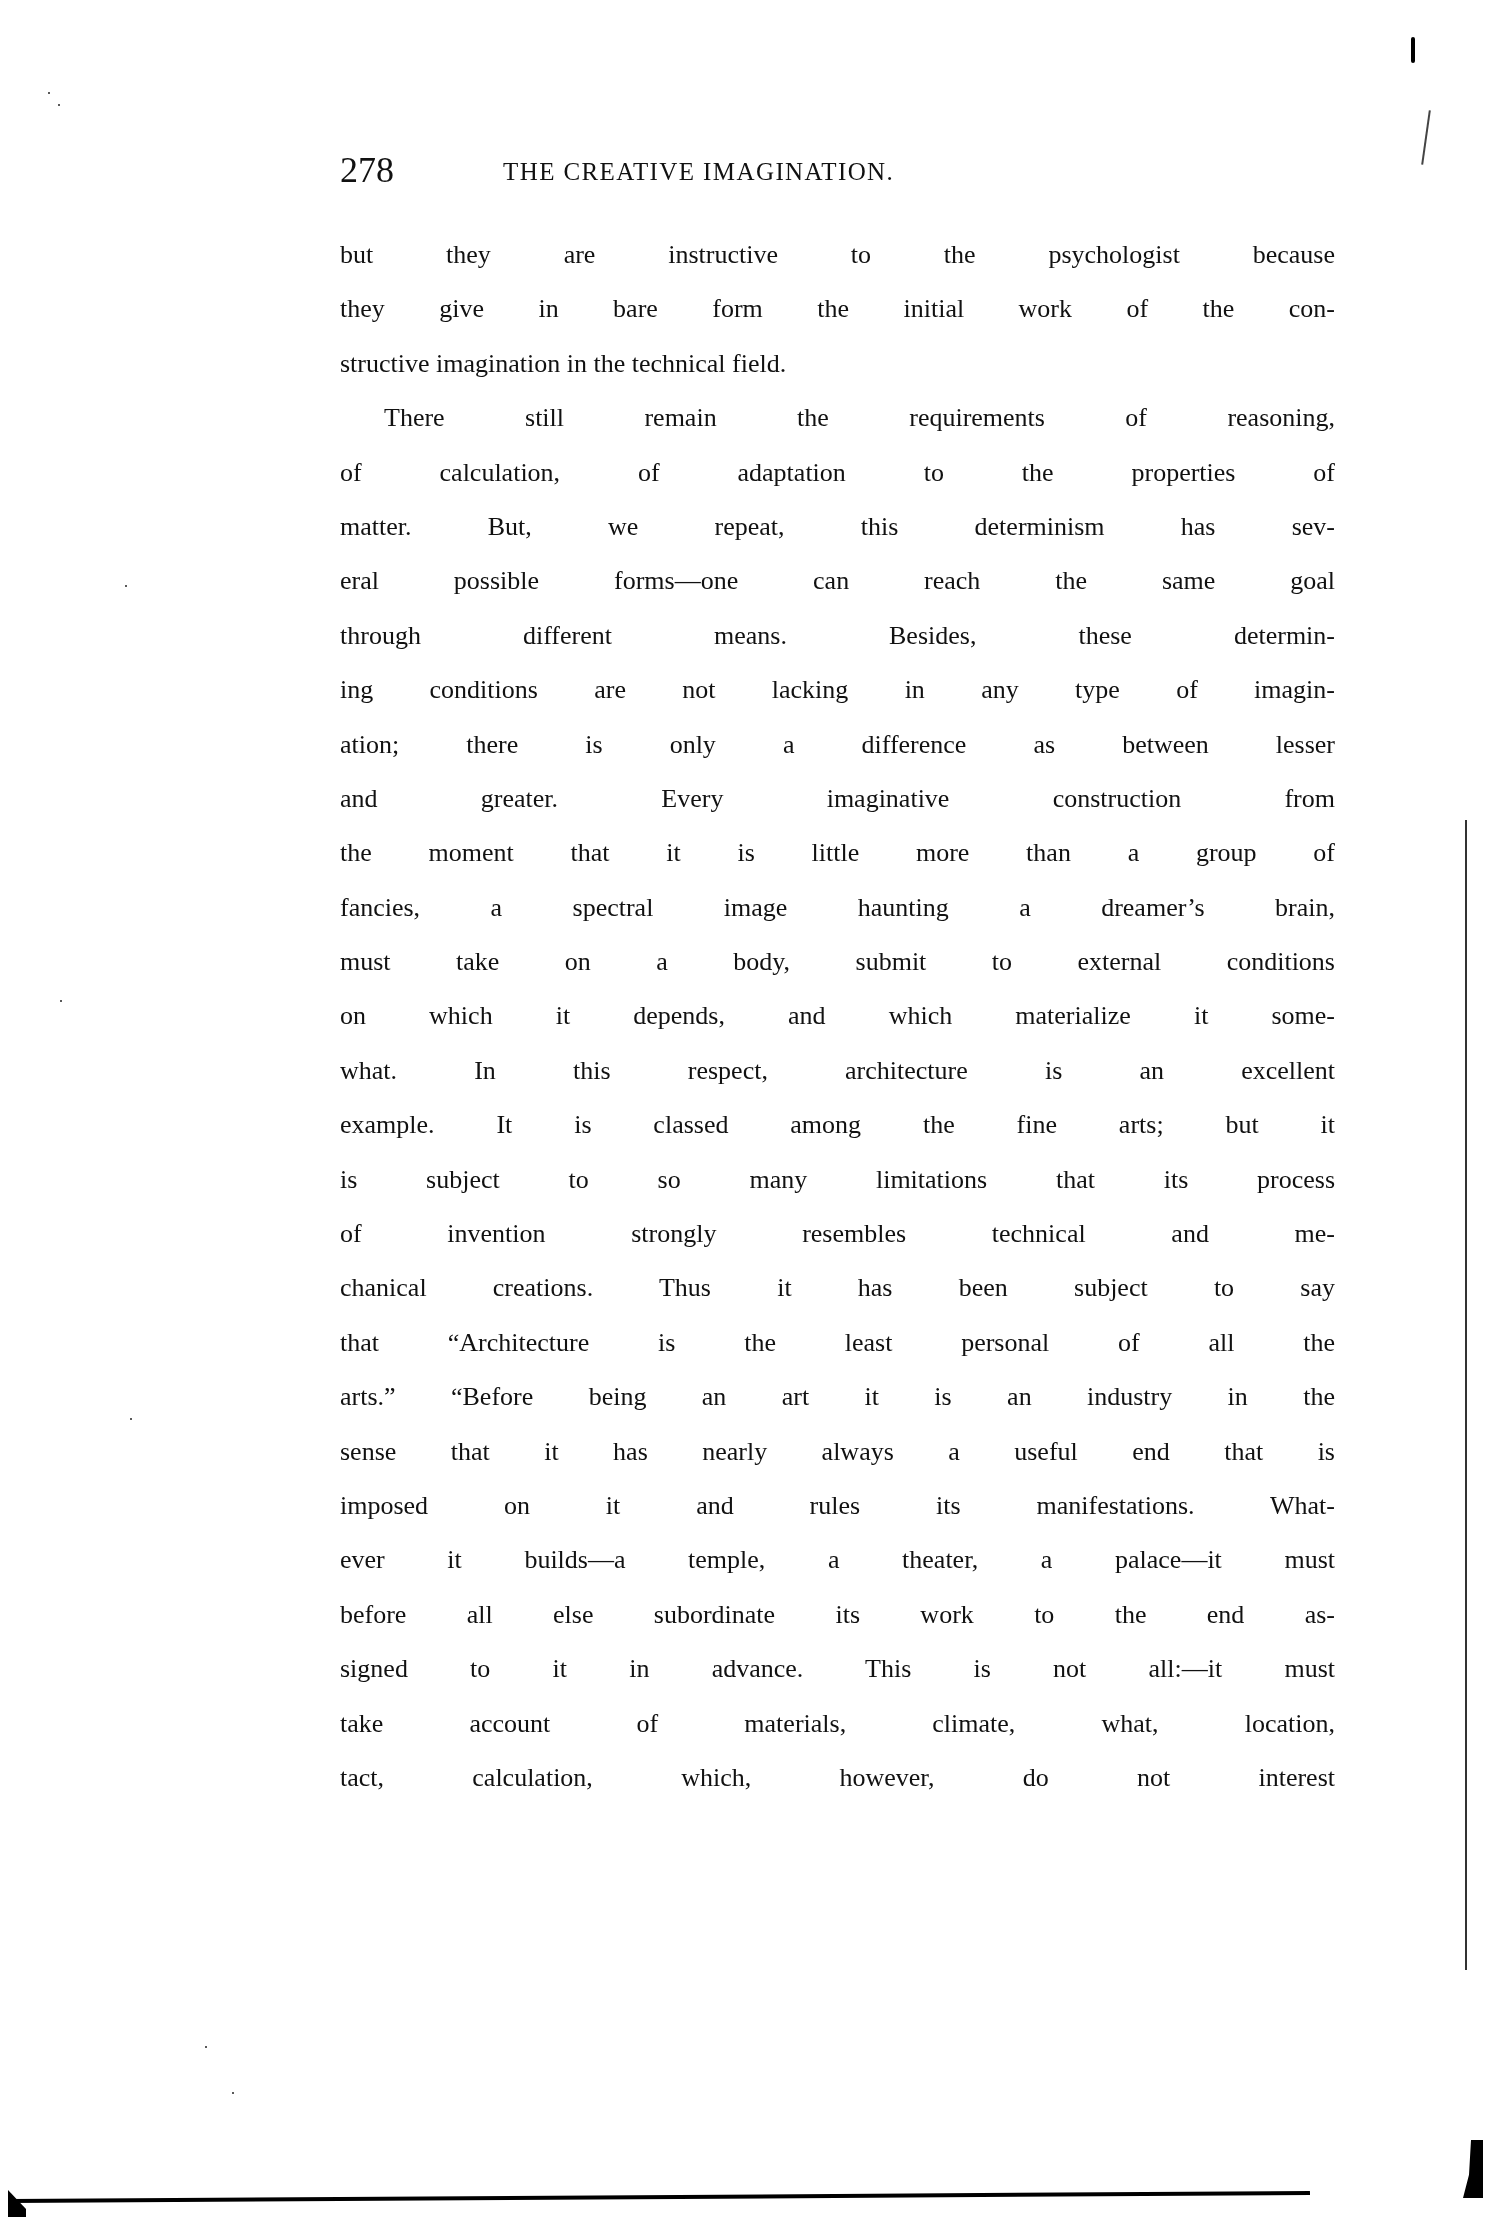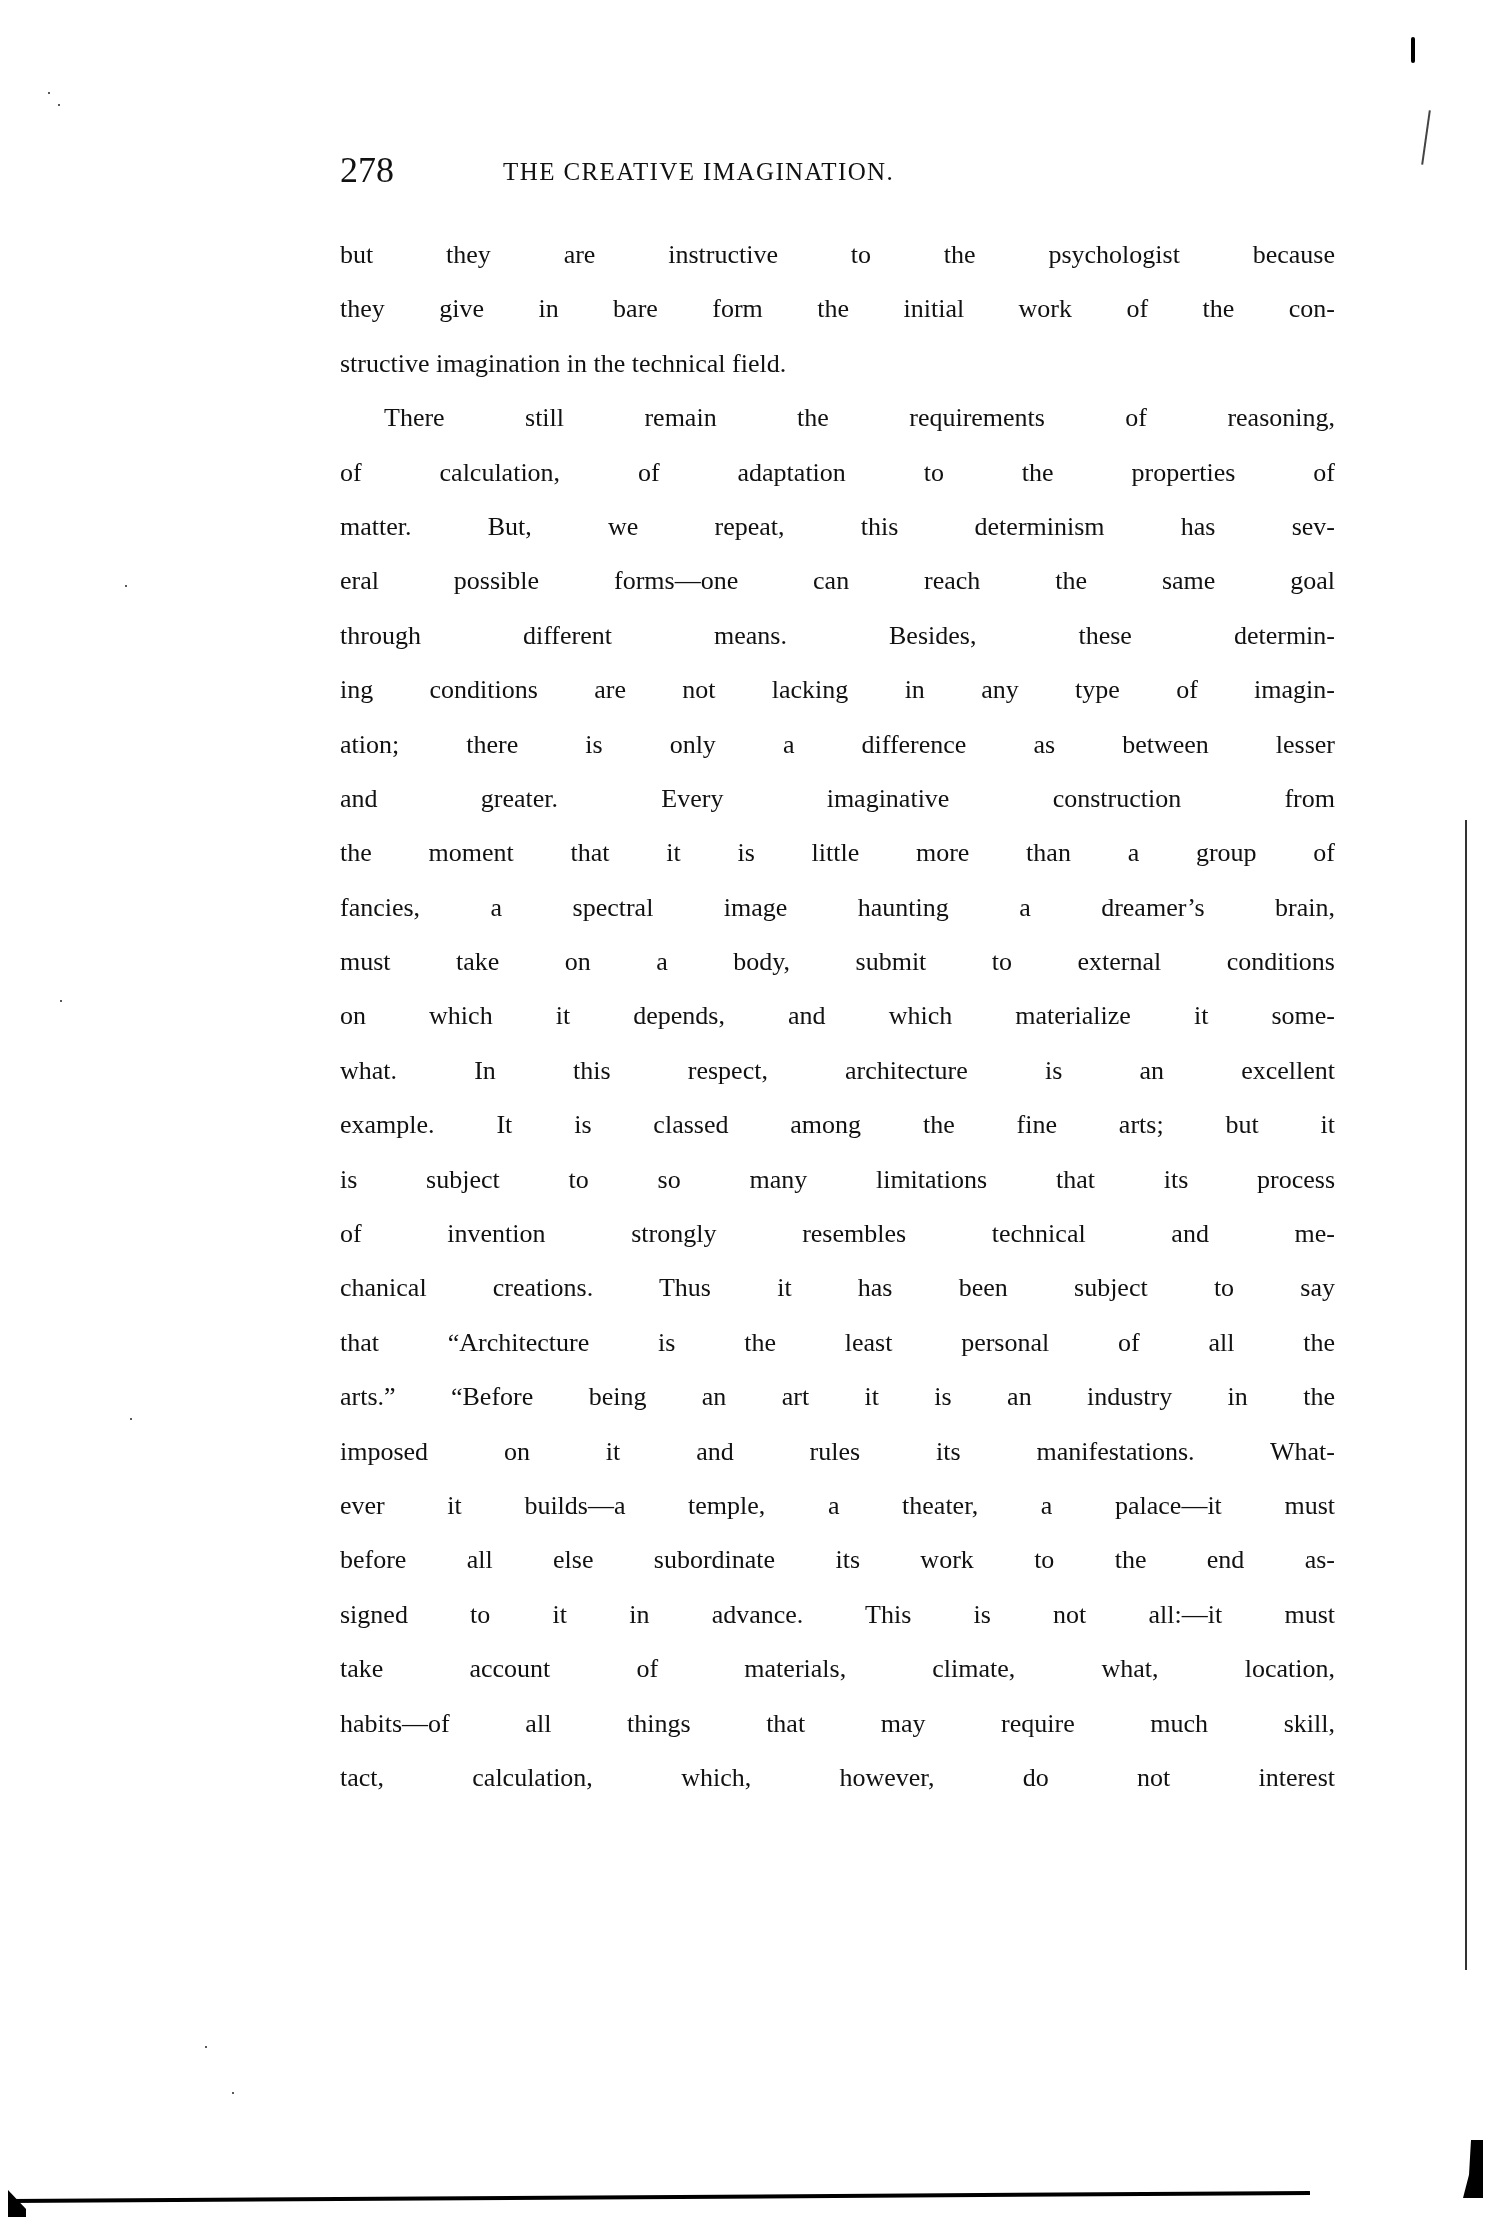--- a/index.html
+++ b/index.html
@@ -55,26 +55,26 @@
     <div class="line">fancies, a spectral image haunting a dreamer’s brain,</div>
     <div class="line">must take on a body, submit to external conditions</div>
     <div class="line">on which it depends, and which materialize it some-</div>
     <div class="line">what.  In this respect, architecture is an excellent</div>
     <div class="line">example.  It is classed among the fine arts; but it</div>
     <div class="line">is subject to so many limitations that its process</div>
     <div class="line">of invention strongly resembles technical and me-</div>
     <div class="line">chanical creations.  Thus it has been subject to say</div>
     <div class="line">that “Architecture is the least personal of all the</div>
     <div class="line">arts.”  “Before being an art it is an industry in the</div>
+    <div class="line">sense that it has nearly always a useful end that is</div>
     <div class="line">imposed on it and rules its manifestations.  What-</div>
     <div class="line">ever it builds—a temple, a theater, a palace—it must</div>
     <div class="line">before all else subordinate its work to the end as-</div>
     <div class="line">signed to it in advance.  This is not all:—it must</div>
     <div class="line">take account of materials, climate, what, location,</div>
-    <div class="line">habits—of all things that may require much skill,</div>
     <div class="line">tact, calculation, which, however, do not interest</div>
   </div>
 
   <div class="artifact" style="left:1411px; top:37px; width:4px; height:26px; border-radius:2px;"></div>
   <div class="artifact" style="left:1465px; top:820px; width:2px; height:1150px; background:#333;"></div>
   <div class="artifact" style="left:1463px; top:2140px; width:20px; height:58px; clip-path: polygon(40% 0, 100% 0, 100% 100%, 0 100%, 30% 60%);"></div>
   <div class="artifact" style="left:10px; top:2199px; width:1300px; height:4px; transform: rotate(-0.35deg); transform-origin:left center;"></div>
   <div class="artifact" style="left:8px; top:2190px; width:18px; height:27px; clip-path: polygon(0 0, 100% 70%, 100% 100%, 0 100%);"></div>
   <div class="artifact" style="left:1425px; top:110px; width:2px; height:55px; background:#444; transform: rotate(8deg);"></div>
 

